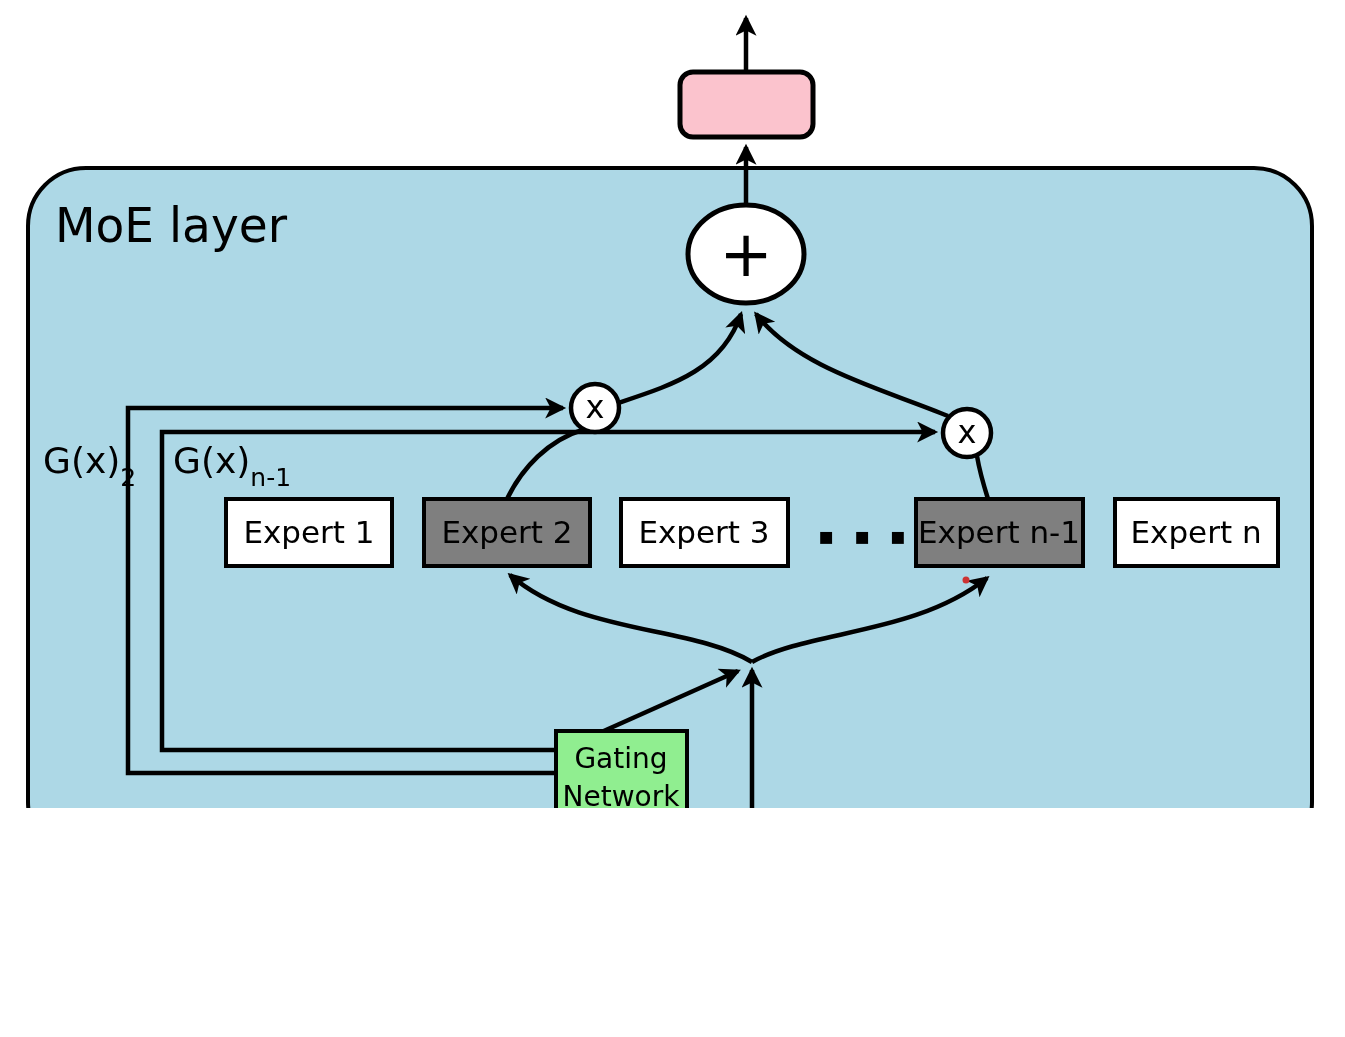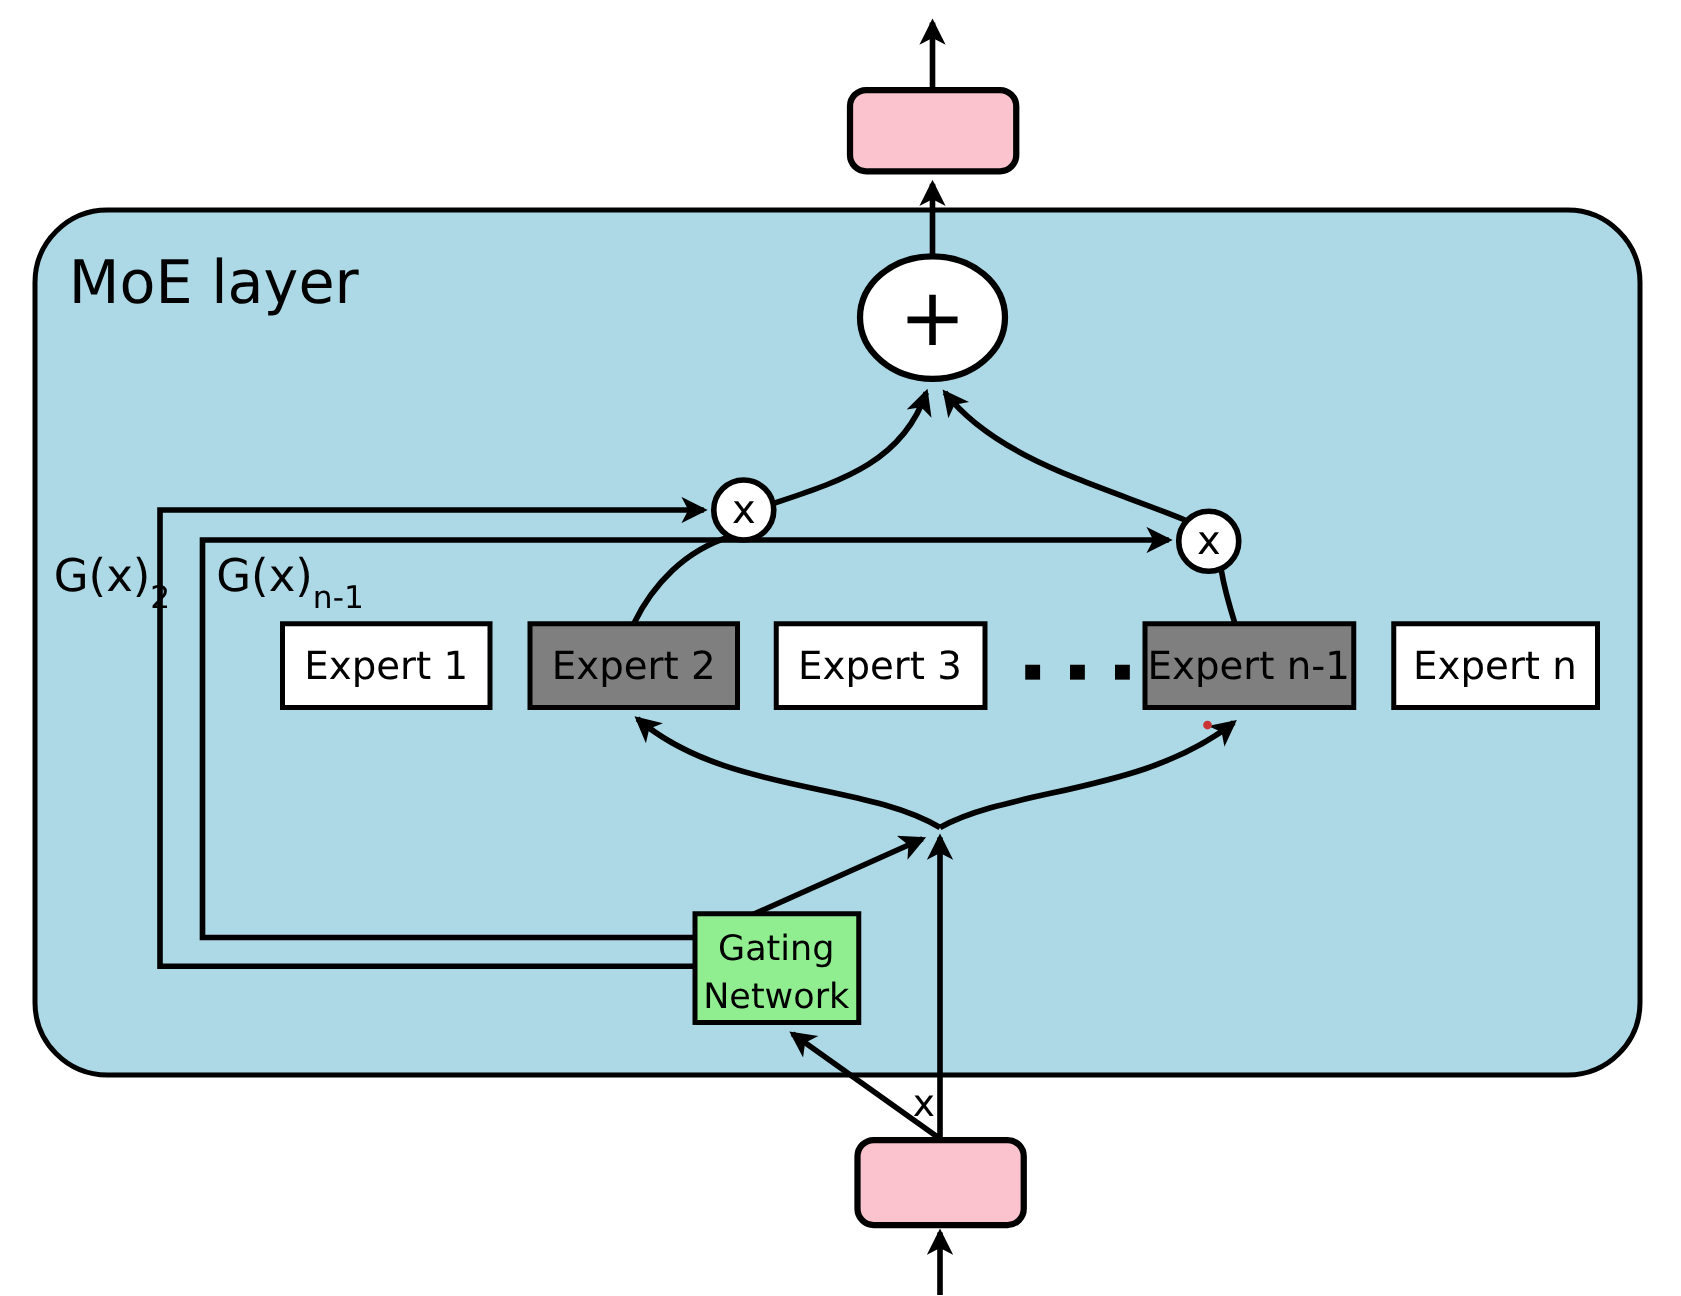--- a/index.html
+++ b/index.html
@@ -3,21 +3,21 @@
 <meta charset="utf-8">
 <style>
   html, body {
     margin: 0;
     padding: 0;
     background: #ffffff;
   }
   #stage {
     position: relative;
     width: 1345px;
-    height: 1037px;
+    height: 808px;
     background: #ffffff;
     font-family: "DejaVu Sans", "Liberation Sans", sans-serif;
   }
   svg {
     display: block;
   }
   text {
     font-family: "DejaVu Sans", "Liberation Sans", sans-serif;
     fill: #000000;
   }

